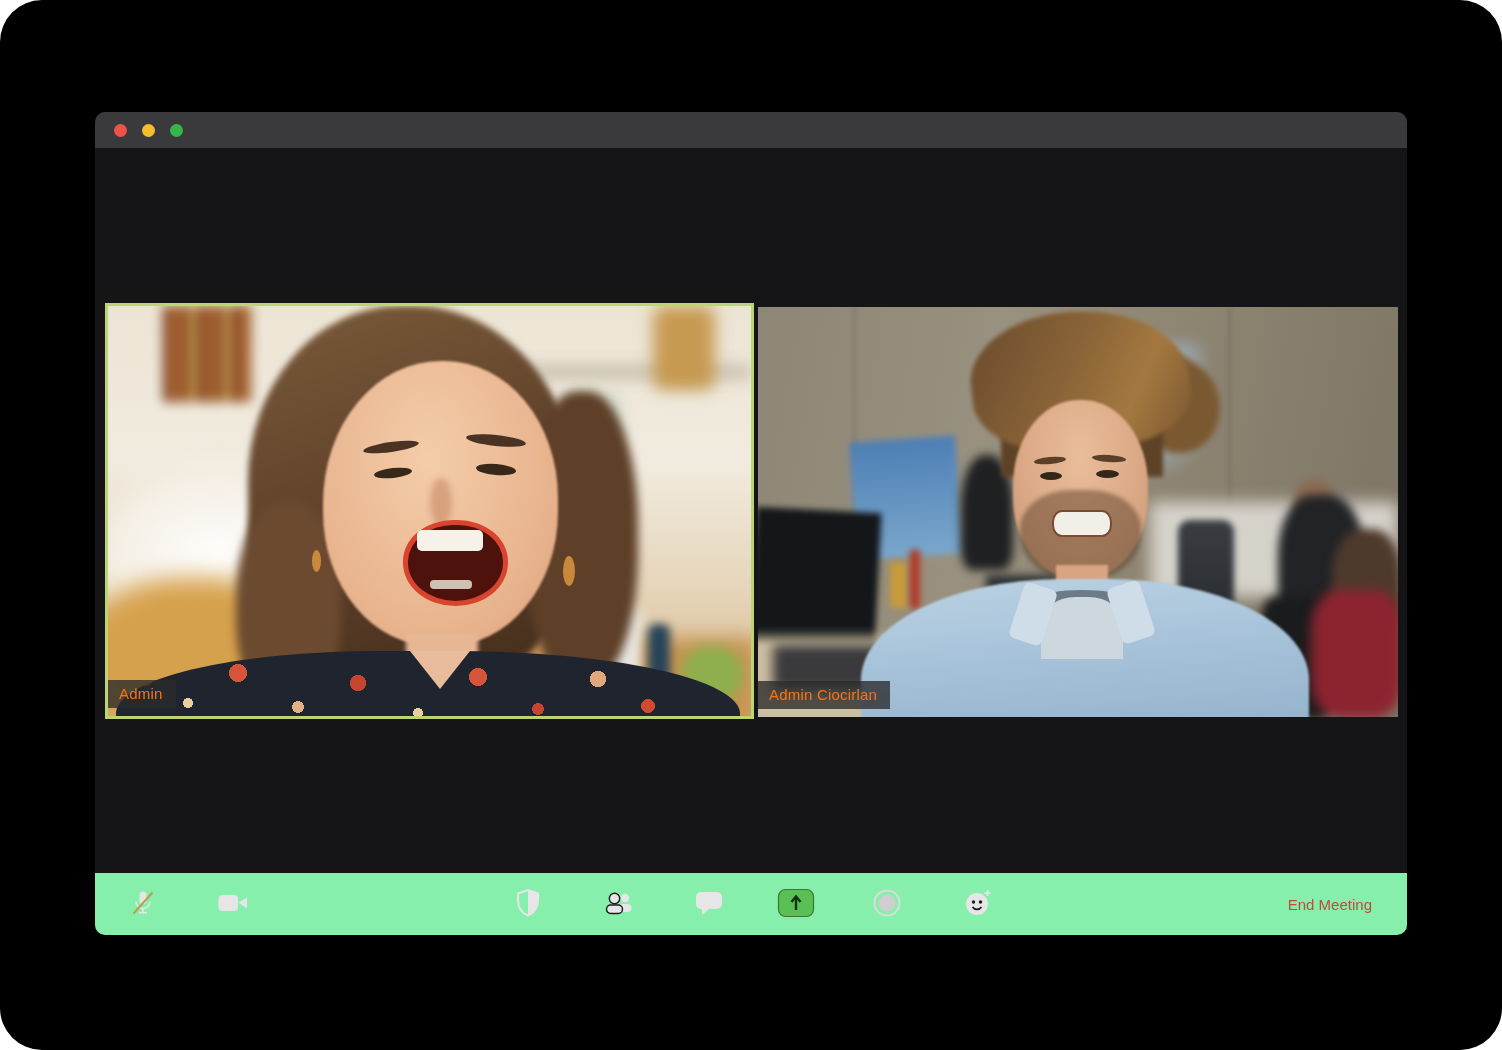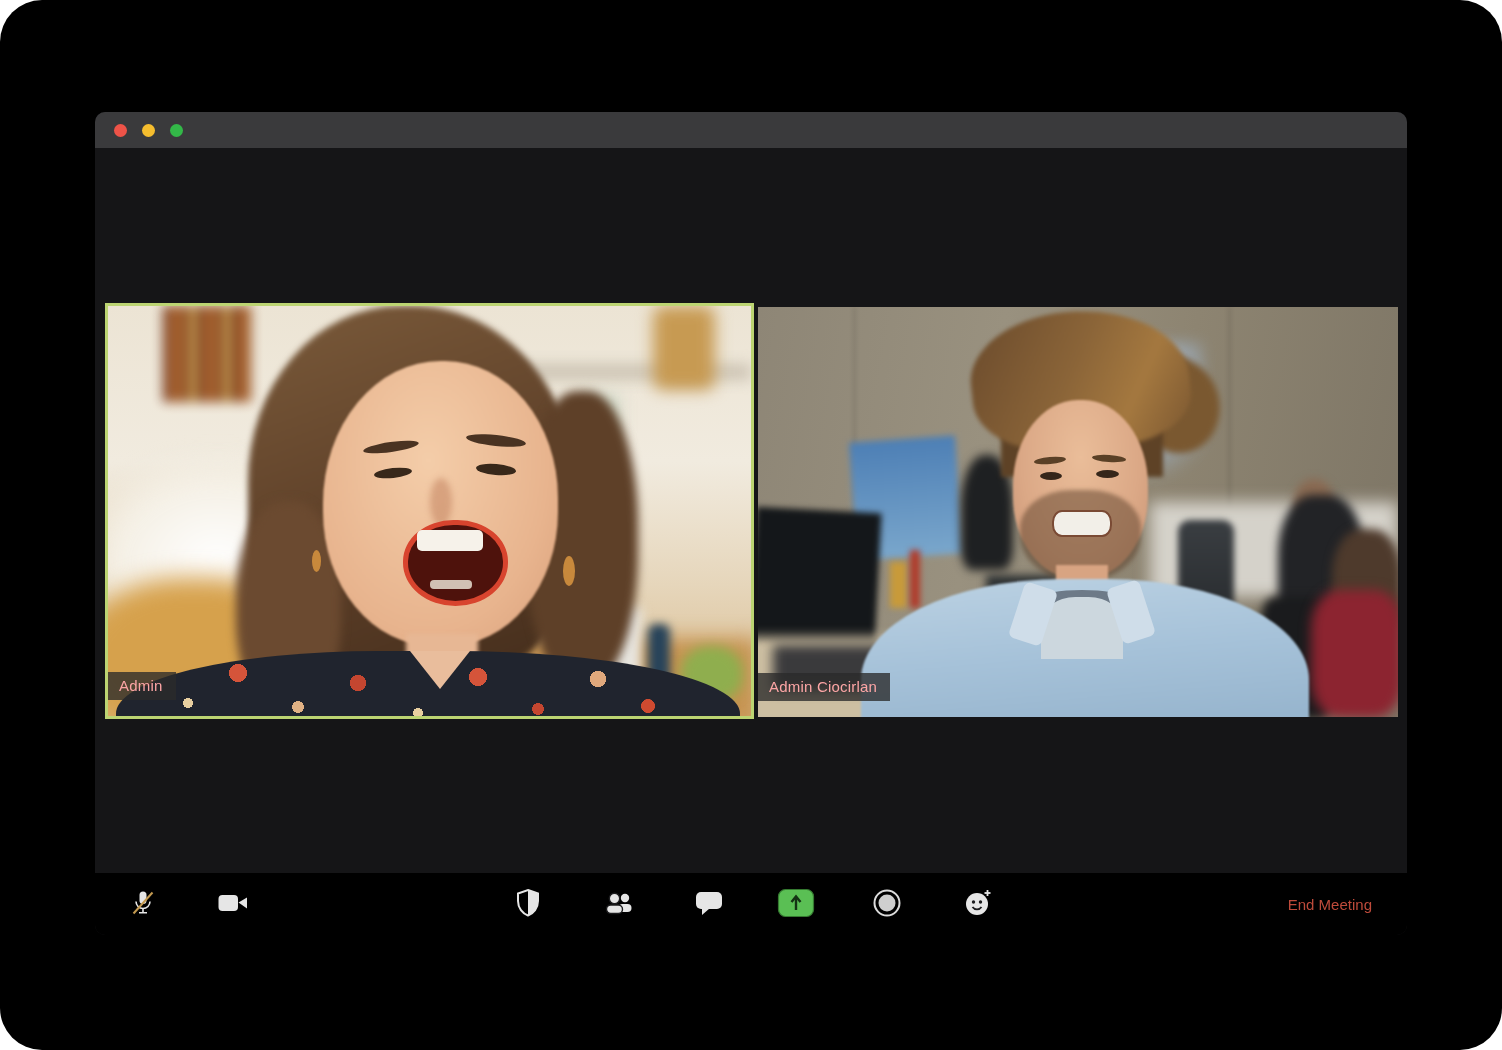--- a/index.html
+++ b/index.html
@@ -8,22 +8,22 @@
   .titlebar{position:absolute;left:0;top:0;right:0;height:36px;background:#3a3a3c;display:flex;align-items:center;padding-left:19px;gap:15px;}
   .light{width:13px;height:13px;border-radius:50%;}
   .light.red{background:#ee5348;}
   .light.yellow{background:#f5bd2e;}
   .light.green{background:#33b848;}
   .stage{position:absolute;left:0;top:36px;right:0;bottom:62px;background:#151517;}
   .tile{position:absolute;overflow:hidden;background:#222;}
   .tile.active{left:10px;top:155px;width:643px;height:410px;border:3px solid #bcd472;}
   .tile.plain{left:663px;top:159px;width:640px;height:410px;}
   .shape{position:absolute;}
-  .name-label{position:absolute;left:0;bottom:16px;background:rgba(42,42,42,0.78);color:#fca5a5;font-size:15px;padding:5px 13px 6px 11px;letter-spacing:.2px;}
-  .toolbar{position:absolute;left:0;right:0;bottom:0;height:62px;background:#000000;}
+  .name-label{position:absolute;left:0;bottom:8px;background:rgba(42,42,42,0.78);color:#f97316;font-size:15px;padding:5px 13px 6px 11px;letter-spacing:.2px;}
+  .toolbar{position:absolute;left:0;right:0;bottom:0;height:62px;background:#86efac;}
   .tbtn{position:absolute;top:0;width:44px;height:62px;display:flex;align-items:center;justify-content:center;background:transparent;border:none;cursor:pointer;}
   .end-meeting{position:absolute;right:29px;top:0;height:62px;display:flex;align-items:center;color:#bf4b3b;font-size:15px;background:transparent;border:none;cursor:pointer;}
 
   
   .admin-bg{inset:0;background:linear-gradient(180deg,#ece4d4 0%,#f1ebdf 38%,#e6d6bb 68%,#d8ba8c 100%);}
   .a-books{left:55px;top:0;width:88px;height:96px;background:repeating-linear-gradient(90deg,#7a3a1c 0 9px,#b56a2a 9px 16px,#8a4a22 16px 27px,#caa24e 27px 34px);filter:blur(6px);opacity:.95;}
   .a-chair{left:-25px;top:150px;width:270px;height:210px;background:radial-gradient(ellipse at 50% 50%,#ffffff 0%,#f4efe4 55%,rgba(244,239,228,0) 75%);filter:blur(10px);}
   .a-shelf{left:380px;top:58px;width:263px;height:16px;background:#cdc4b4;filter:blur(7px);}
   .a-wood{left:545px;top:0;width:62px;height:84px;background:#c79a52;filter:blur(8px);border-radius:10px;}
   .a-shelfitem{left:478px;top:88px;width:34px;height:44px;background:#cfd8c8;filter:blur(8px);}

